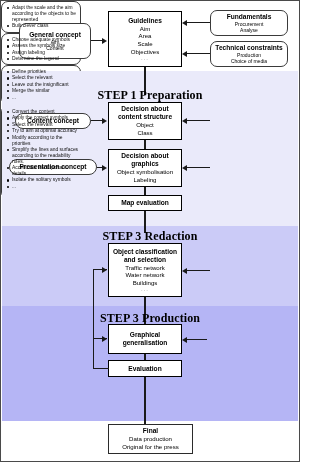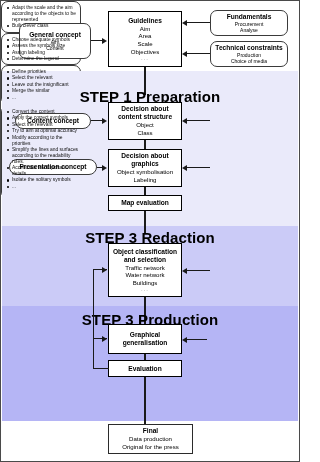--- a/index.html
+++ b/index.html
@@ -30,22 +30,22 @@
   .t-tiny{font-weight:normal;font-size:5.0px;line-height:6.2px;}
   .t-dots{font-weight:normal;font-size:6px;line-height:6px;color:#777;letter-spacing:1px;}
 
   ul.bl{margin:0;padding:0;list-style:none;}
   ul.bl li{position:relative;padding-left:6px;font-size:4.9px;line-height:5.9px;
            margin-bottom:0.5px;color:#111;}
   ul.bl li:before{content:"";position:absolute;left:0.5px;top:2px;
            width:2.2px;height:2.2px;background:#000;border-radius:50%;}
 
   
-  .steptitle{position:absolute;text-align:center;font-weight:bold;font-size:15px;
-             color:#000;letter-spacing:0.1px;}
+  .steptitle{position:absolute;text-align:center;font-weight:bold;font-size:12px;
+             color:#000;letter-spacing:0.1px;font-family:Liberation Serif, serif;}
 
   
   .ln{position:absolute;background:#1a1a1a;}
   .lh{height:1.4px;}
   .lv{width:1.4px;}
   .arw{position:absolute;width:0;height:0;}
   .arw-r{border-top:3.2px solid transparent;border-bottom:3.2px solid transparent;
          border-left:5px solid #1a1a1a;}
   .arw-l{border-top:3.2px solid transparent;border-bottom:3.2px solid transparent;
          border-right:5px solid #1a1a1a;}

